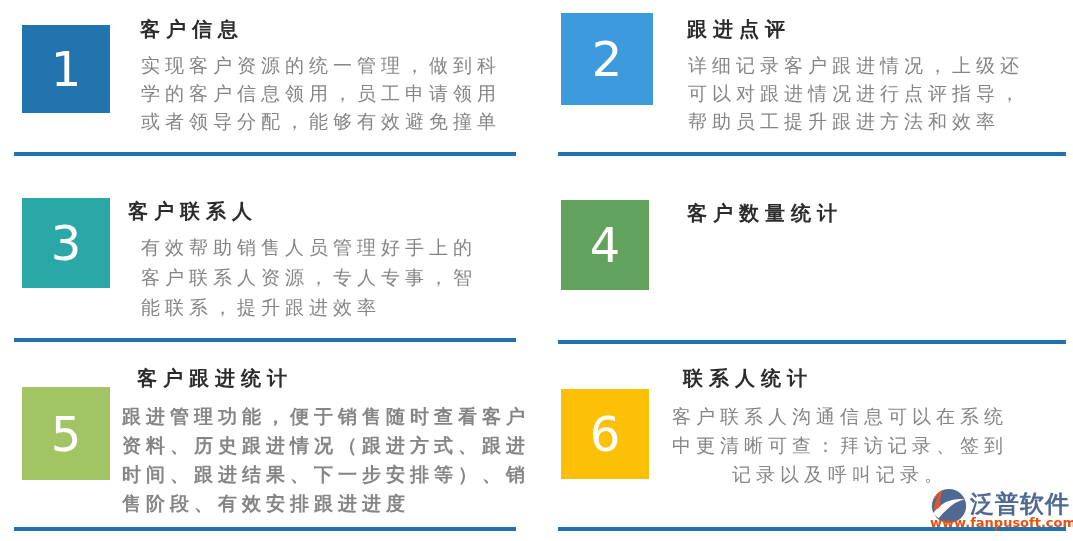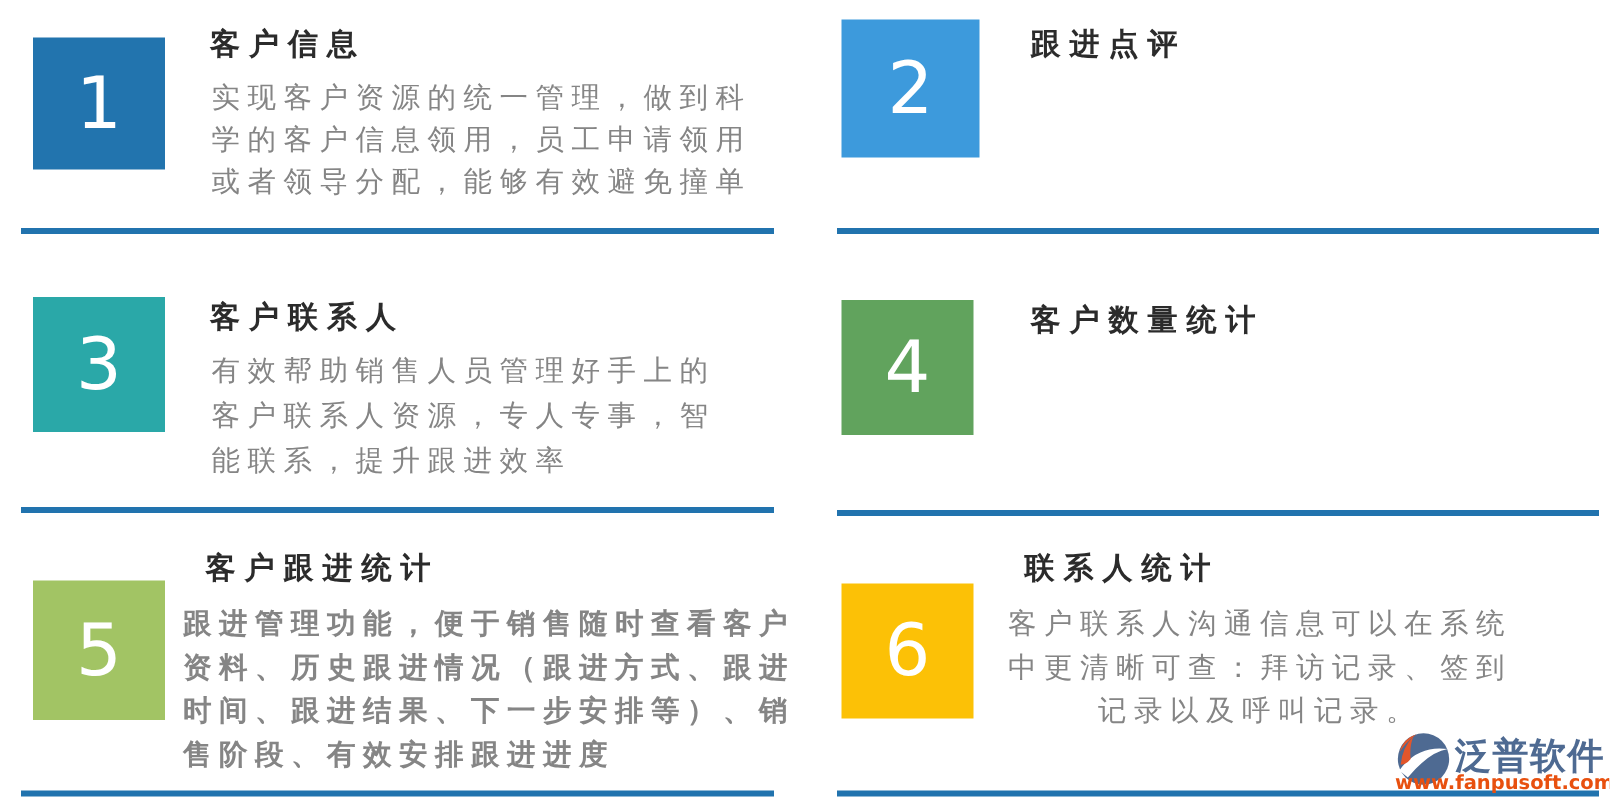--- a/index.html
+++ b/index.html
@@ -53,21 +53,21 @@
   
   .sq-1 { left: 22px;  top: 25px;  width: 88px; height: 88px; }
   .sq-2 { left: 561px; top: 13px;  width: 92px; height: 92px; }
   .sq-3 { left: 22px;  top: 198px; width: 88px; height: 90px; }
   .sq-4 { left: 561px; top: 200px; width: 88px; height: 90px; }
   .sq-5 { left: 22px;  top: 387px; width: 88px; height: 93px; }
   .sq-6 { left: 561px; top: 389px; width: 88px; height: 90px; }
 
   .ti-1 { left: 140px; top: 16px; }
   .ti-2 { left: 687px; top: 16px; }
-  .ti-3 { left: 140px; top: 198px; }
+  .ti-3 { left: 128px; top: 198px; }
   .ti-4 { left: 687px; top: 200px; }
   .ti-5 { left: 137px; top: 365px; }
   .ti-6 { left: 683px; top: 365px; }
 
   .de-1 { left: 141px; top: 51px;  line-height: 28px; }
   .de-2 { left: 688px; top: 51px;  line-height: 28px; }
   .de-3 { left: 141px; top: 232px; line-height: 30px; }
   .de-4 { left: 688px; top: 232px; line-height: 30px; }
   .de-5 { left: 122px; top: 402px; font-weight: bold; }
   .de-6 { left: 672px; top: 402px; text-align: center; }
@@ -124,20 +124,23 @@
 
   <div class="num-square sq-1" style="background: rgb(34, 116, 174);">1</div>
   <div class="feature-title ti-1" style="color: rgb(43, 43, 43);">客户信息</div>
   <div class="feature-desc de-1" style="color: rgb(133, 133, 133);">实现客户资源的统一管理，做到科
 学的客户信息领用，员工申请领用
 或者领导分配，能够有效避免撞单</div>
   <div class="divider dv-1" style="background: rgb(33, 115, 174);"></div>
 
   <div class="num-square sq-2" style="background: rgb(61, 154, 220);">2</div>
   <div class="feature-title ti-2" style="color: rgb(43, 43, 43);">跟进点评</div>
+  <div class="feature-desc de-2" style="color: rgb(133, 133, 133);">详细记录客户跟进情况，上级还
+可以对跟进情况进行点评指导，
+帮助员工提升跟进方法和效率</div>
   <div class="divider dv-2" style="background: rgb(33, 115, 174);"></div>
 
   <div class="num-square sq-3" style="background: rgb(42, 168, 168);">3</div>
   <div class="feature-title ti-3" style="color: rgb(43, 43, 43);">客户联系人</div>
   <div class="feature-desc de-3" style="color: rgb(133, 133, 133);">有效帮助销售人员管理好手上的
 客户联系人资源，专人专事，智
 能联系，提升跟进效率</div>
   <div class="divider dv-3" style="background: rgb(33, 115, 174);"></div>
 
   <div class="num-square sq-4" style="background: rgb(97, 163, 93);">4</div>

